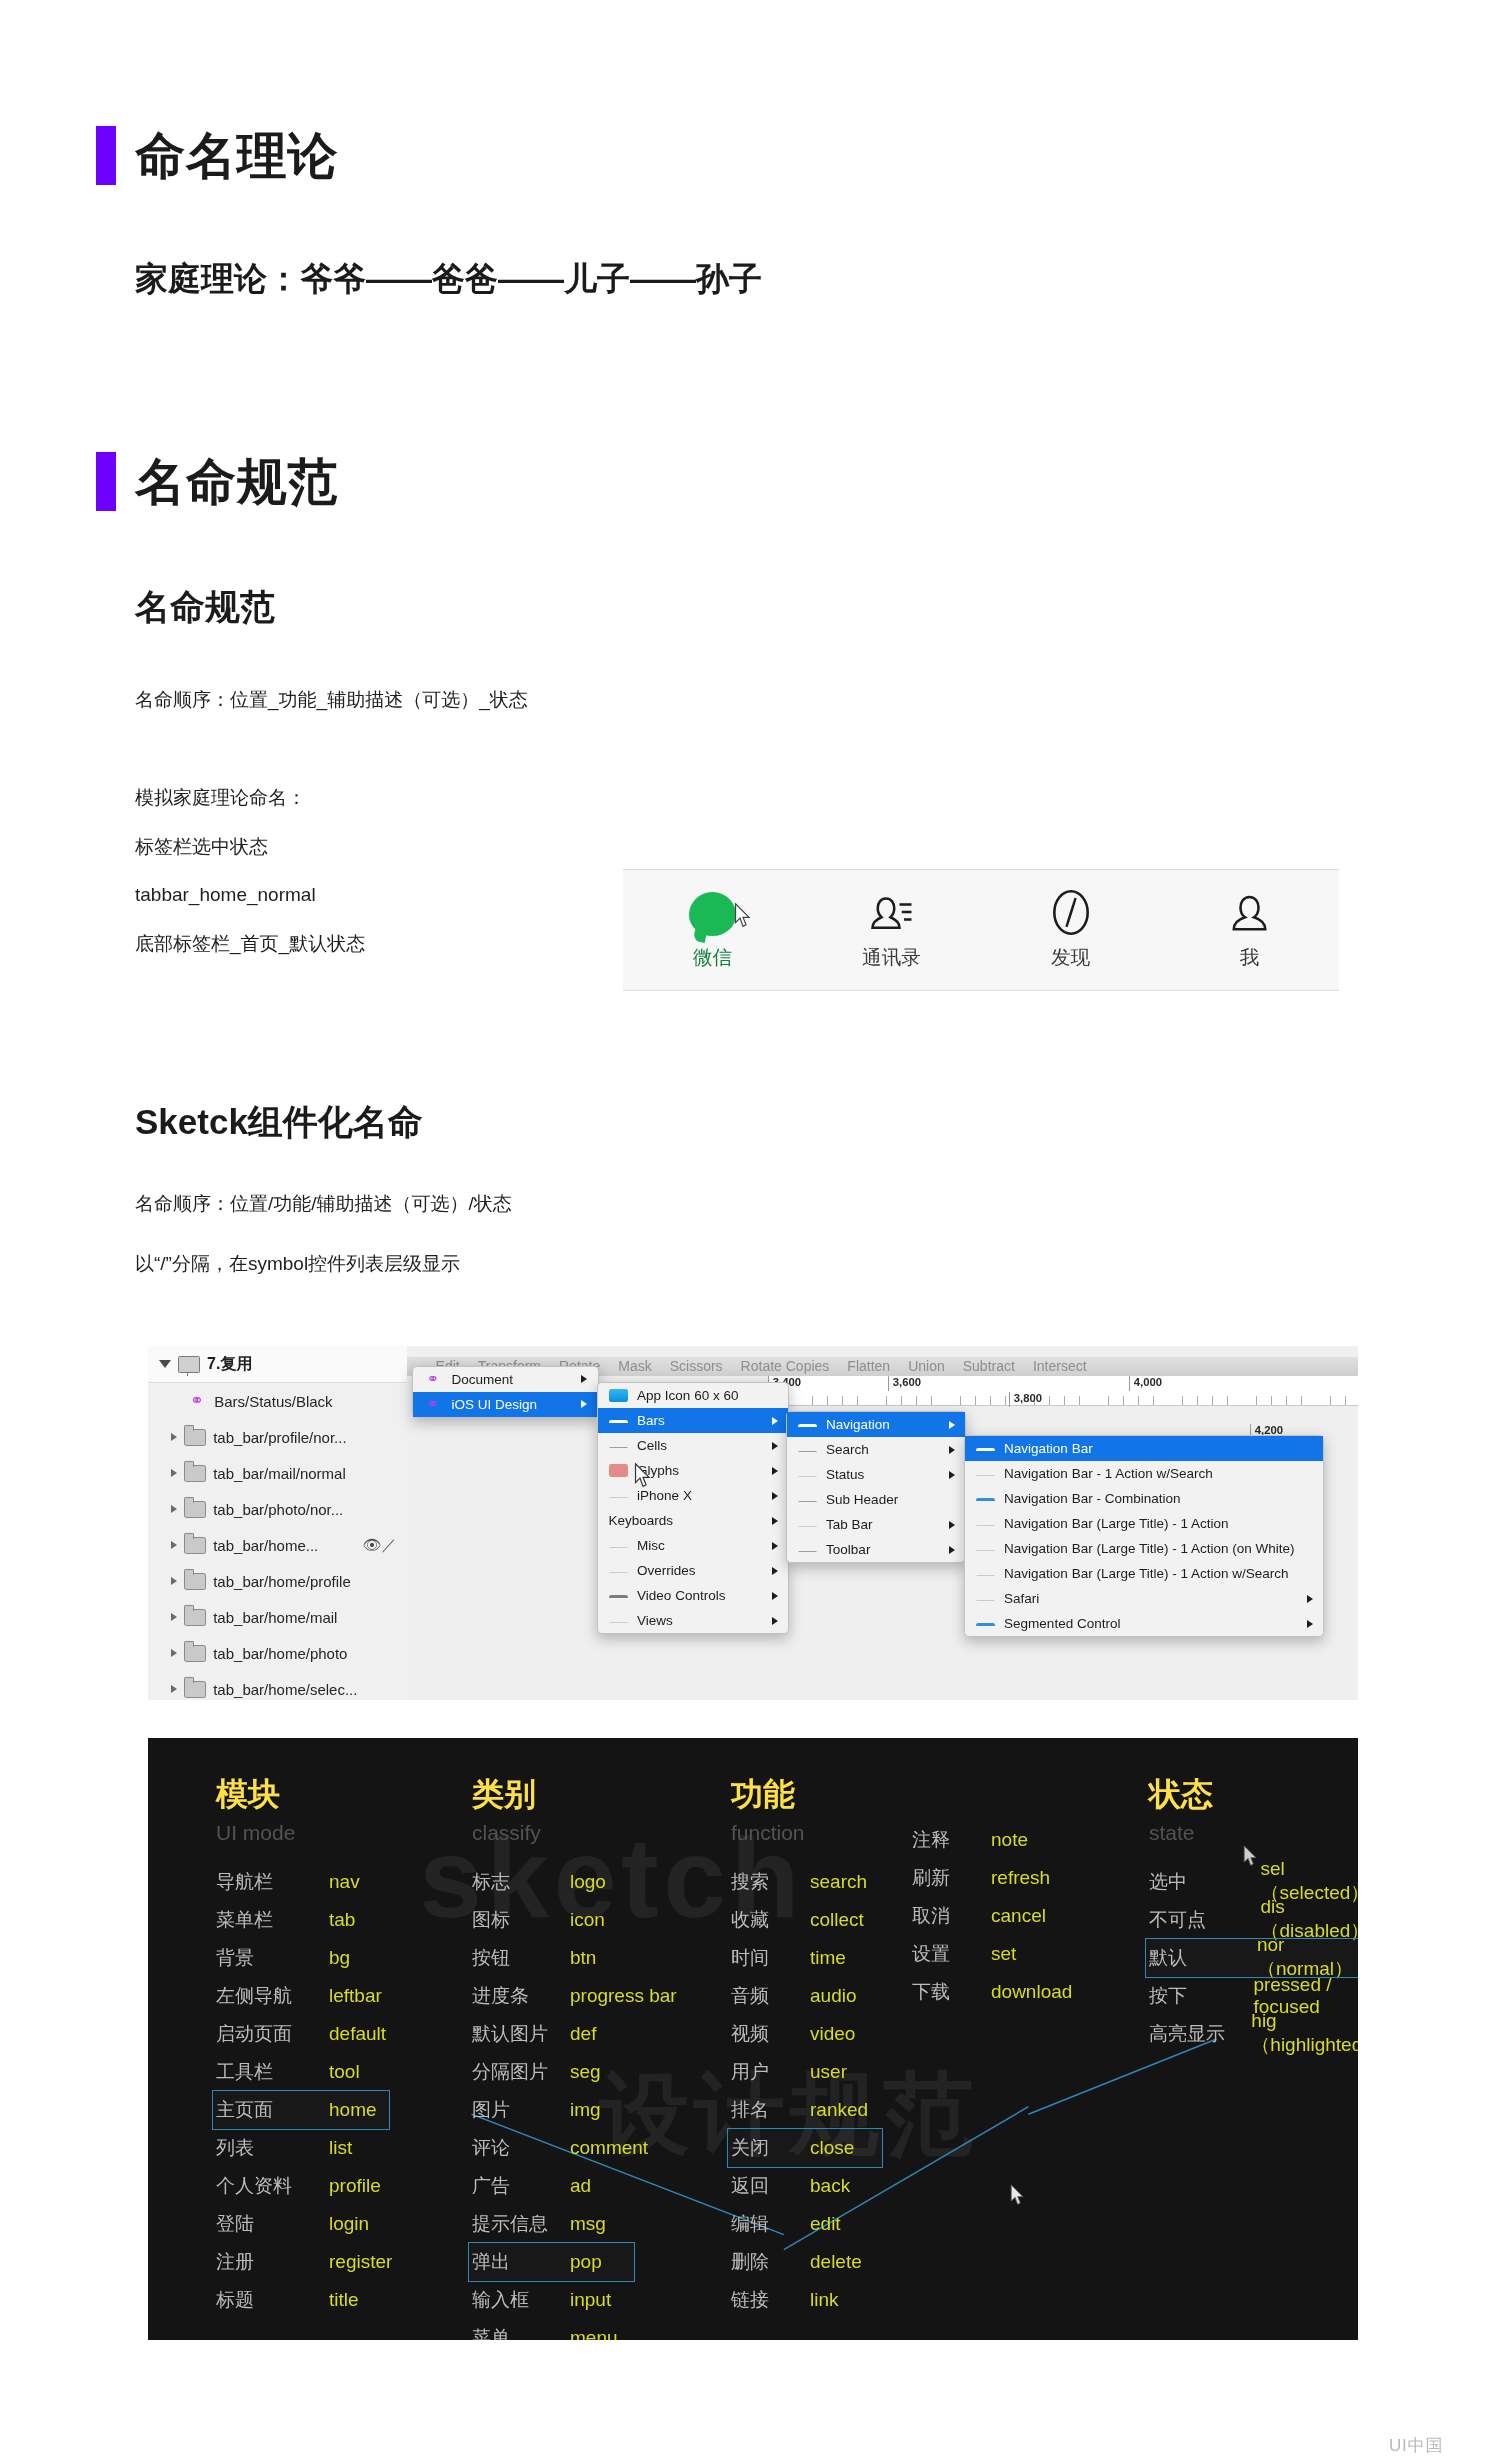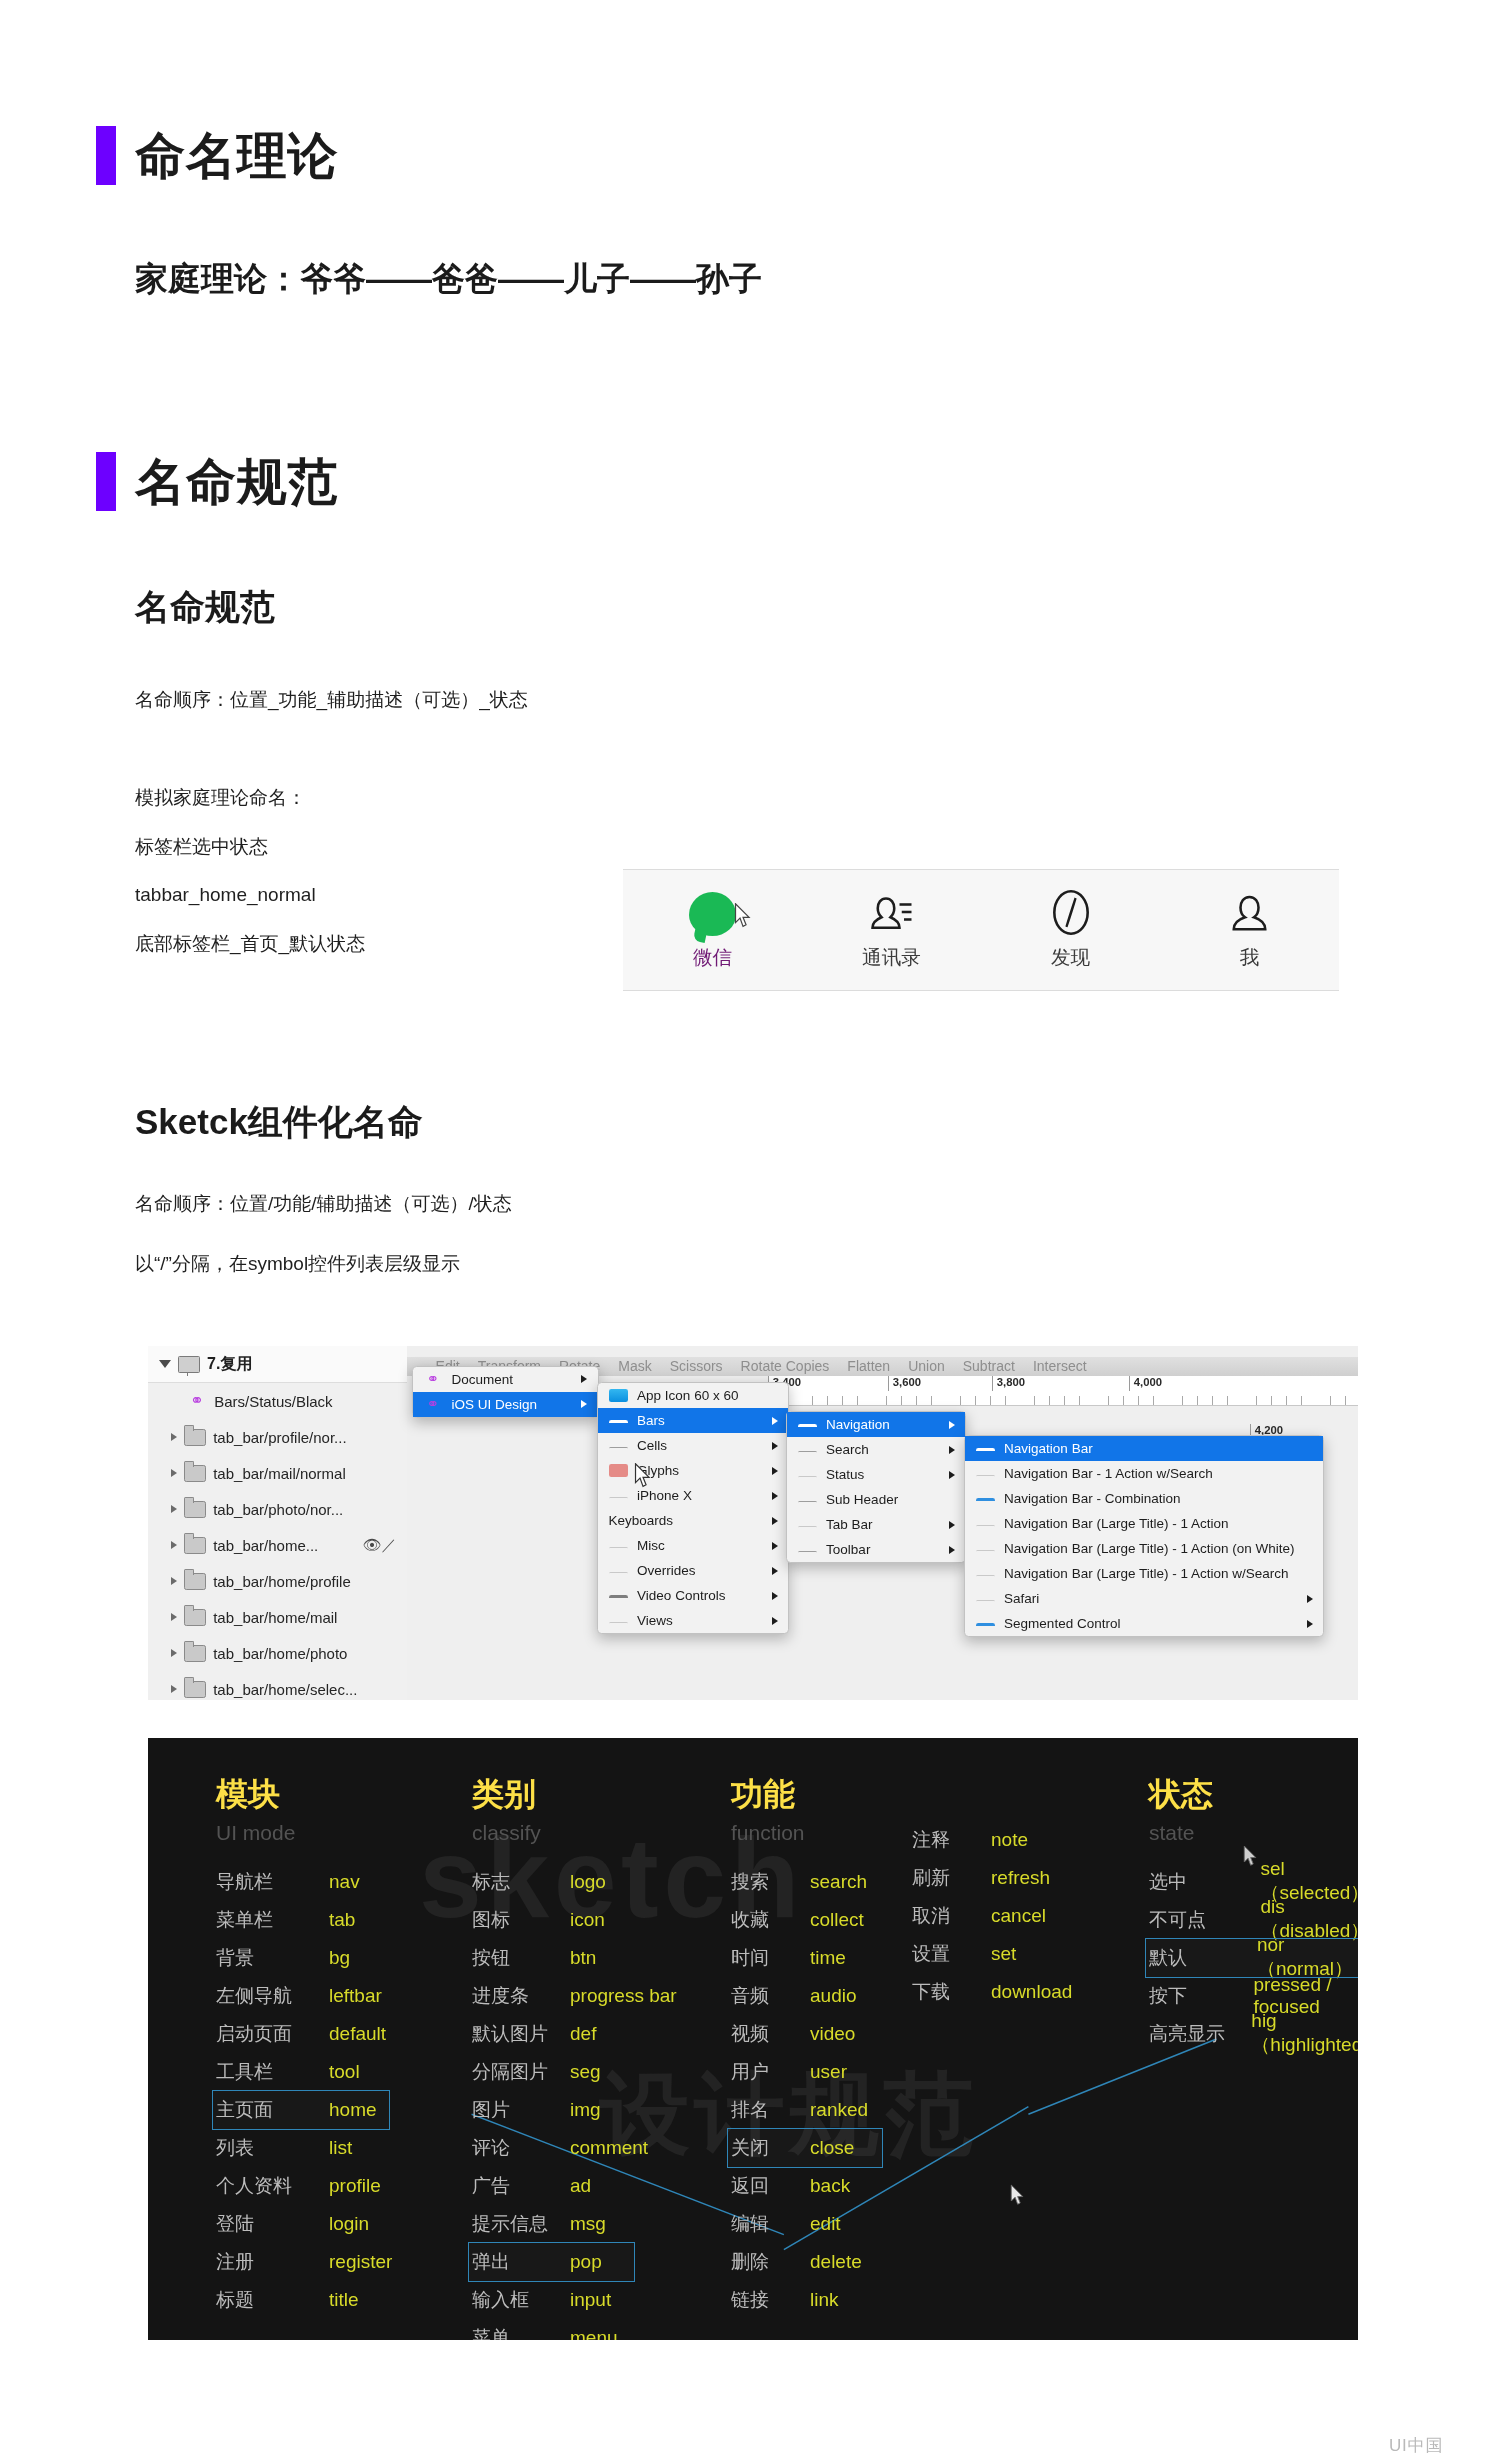--- a/index.html
+++ b/index.html
@@ -25,21 +25,21 @@
 
   
   .tabbar{
     position:absolute;left:623px;top:869px;width:716px;height:120px;
     background:#f7f7f7;border-top:0.8px solid #dcdcdc;border-bottom:0.8px solid #dcdcdc;
     display:flex;align-items:center;
   }
   .tabitem{flex:1;display:flex;flex-direction:column;align-items:center;justify-content:center;gap:7.5px;position:relative;}
   .tabicon{height:47px;display:flex;align-items:flex-end;justify-content:center;}
   .tablabel{font-size:19.6px;color:#3b3b3b;}
-  .tablabel.active{color:#701a75;}
+  .tablabel.active{color:#15803d;}
   .bubble{width:47px;height:44px;background:#1ab955;border-radius:50% 50% 50% 50%/52% 52% 48% 48%;position:relative;}
   .bubble:after{content:"";position:absolute;left:4.5px;bottom:-6px;width:12px;height:12px;background:#1ab955;
     border-radius:0 0 0 60%;transform:rotate(12deg);}
   .cursor-arrow{position:absolute;pointer-events:none;}
 
   
   .sketch{
     position:absolute;left:148px;top:1346px;width:1210px;height:354px;
     background:#d8d8d8;overflow:hidden;
   }
@@ -242,21 +242,21 @@
         <div class="sk-tool">Flatten</div>
         <div class="sk-tool">Union</div>
         <div class="sk-tool">Subtract</div>
         <div class="sk-tool">Intersect</div>
       </div>
 
       <div class="ruler">
         <div class="rmini"></div>
         <div class="rtick" style="left:0px;">3,400</div>
         <div class="rtick" style="left:120px;">3,600</div>
-        <div class="rtick" style="left:224px;">3,800</div>
+        <div class="rtick" style="left:241px;margin-top:16px;">3,800</div>
         <div class="rtick" style="left:361px;">4,000</div>
         <div class="rtick" style="left:482px;margin-top:48px;">4,200</div>
       </div>
 
       <div class="menu" style="left:4.5px;top:19.6px;width:185px;">
         <div class="mitem">
           <div class="mswatch purple">⚭</div>
           <span>Document</span>
           <div class="arw"></div>
         </div>

